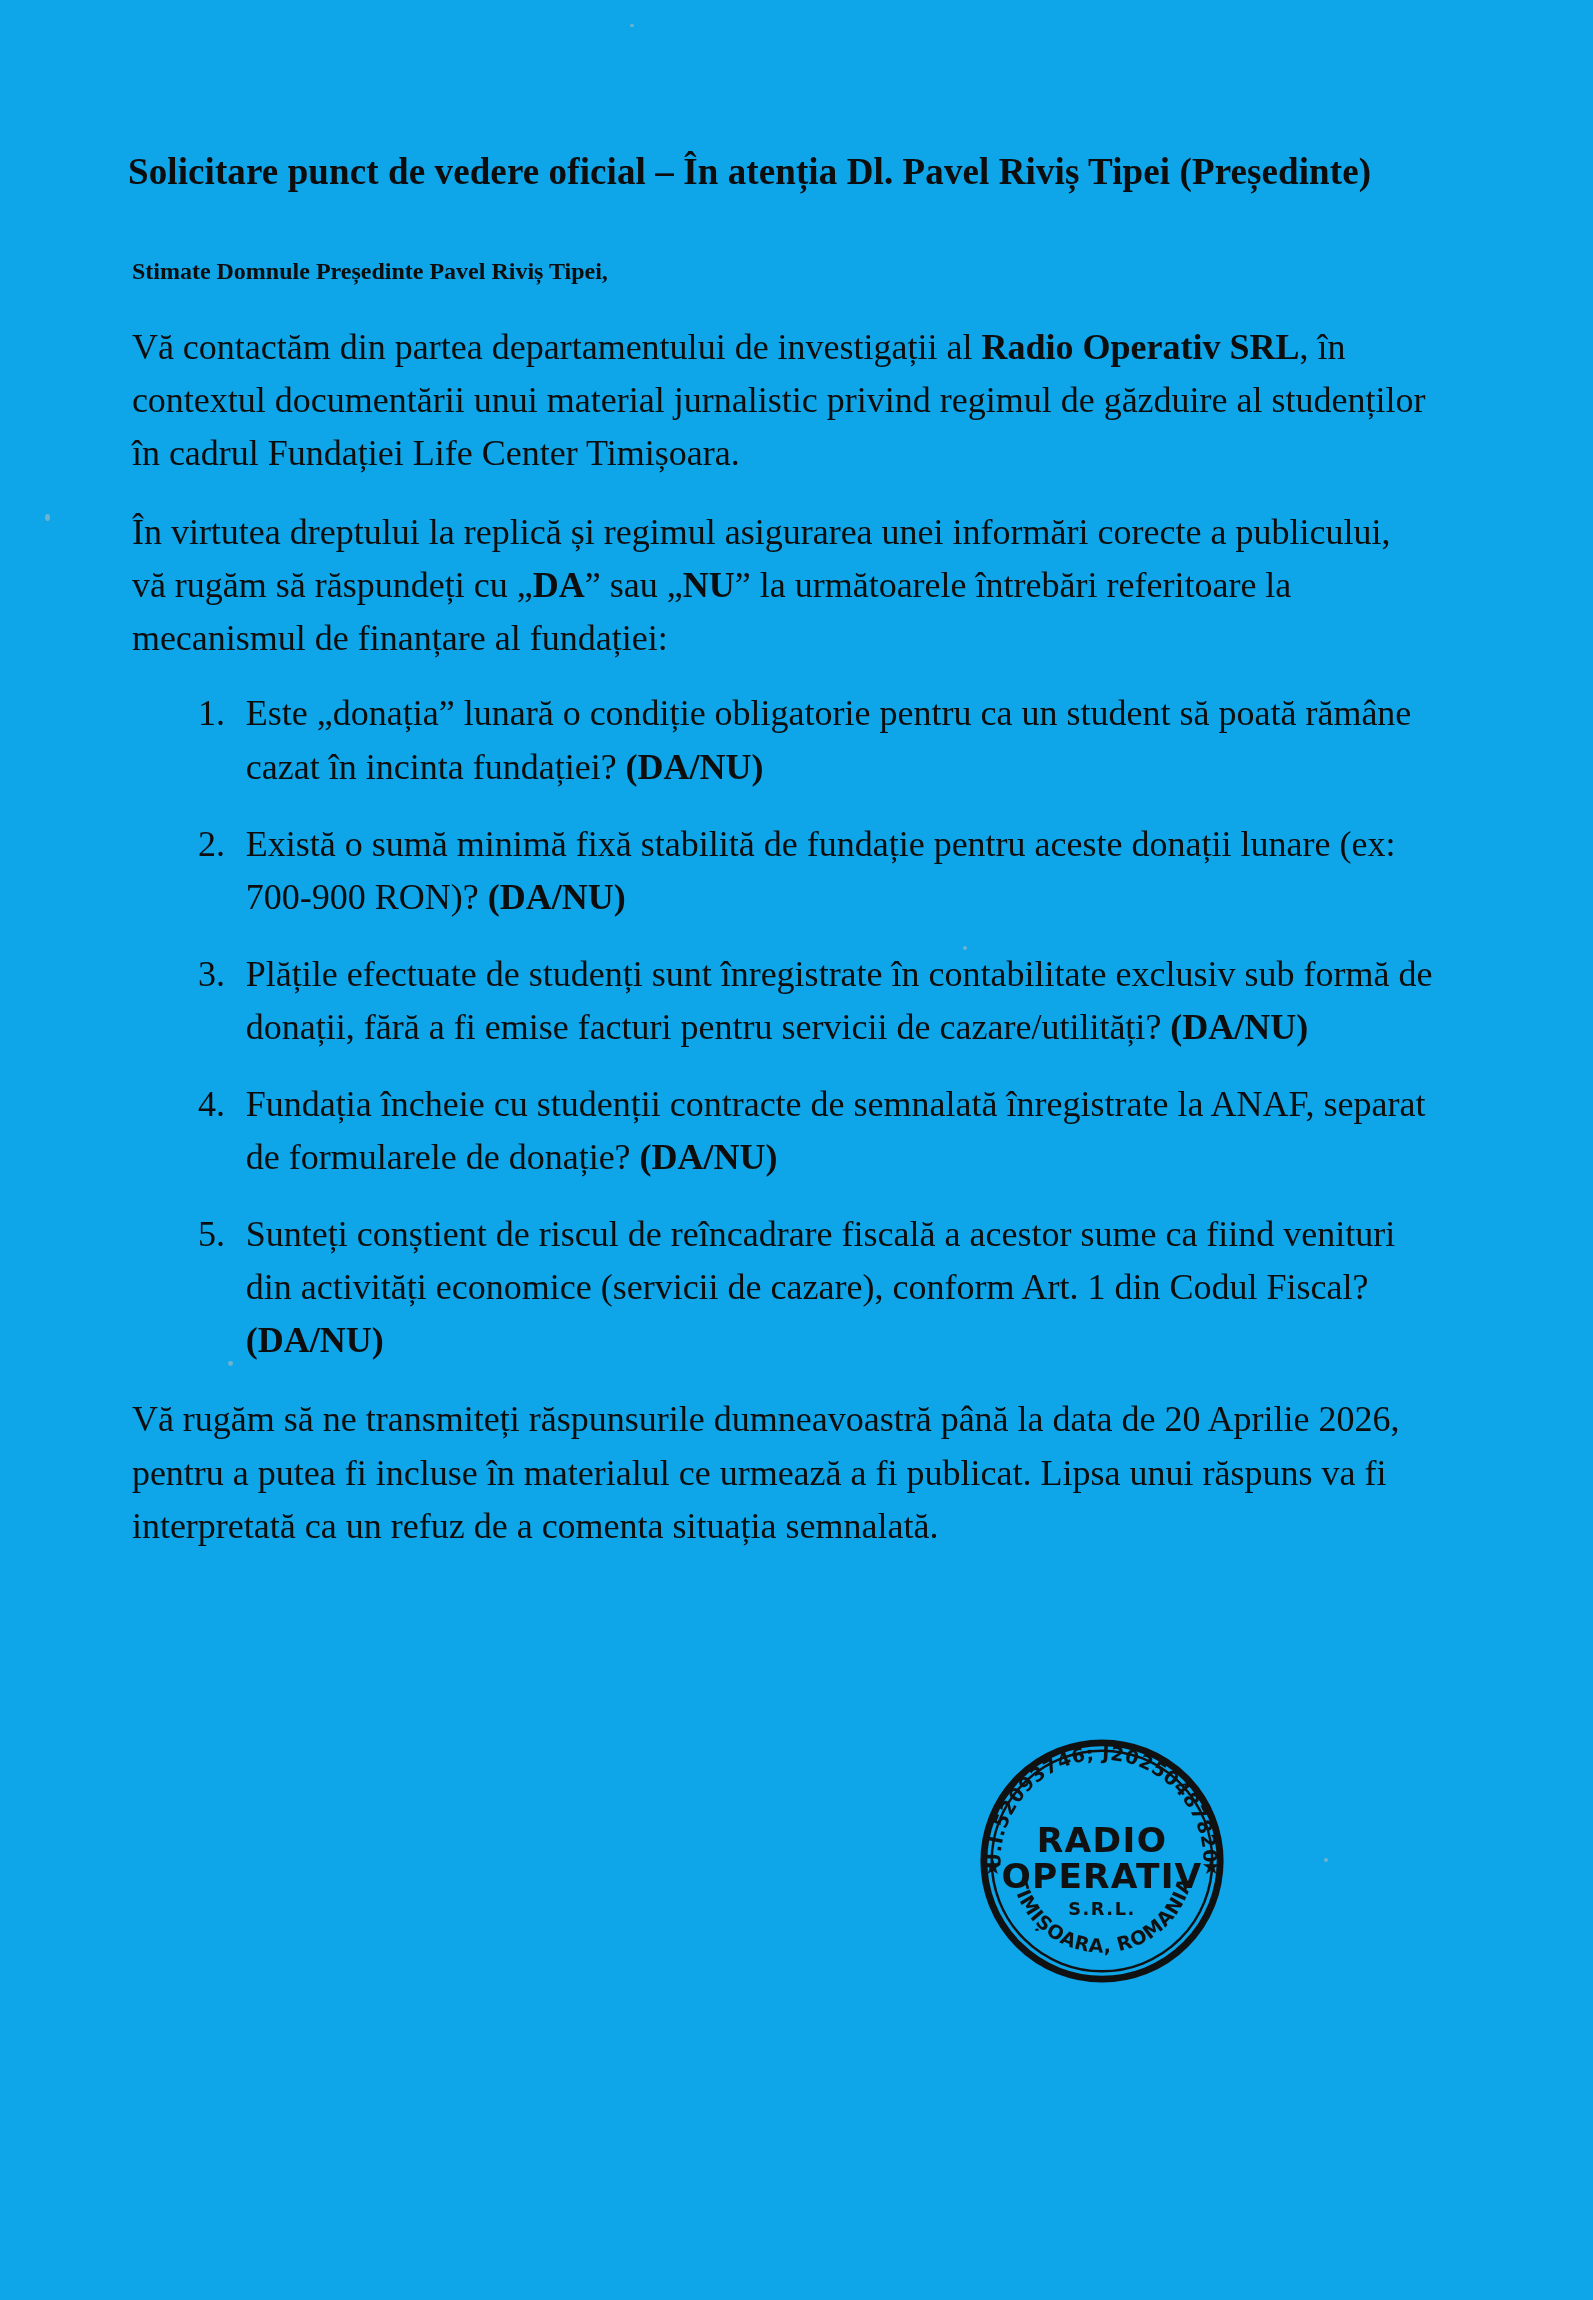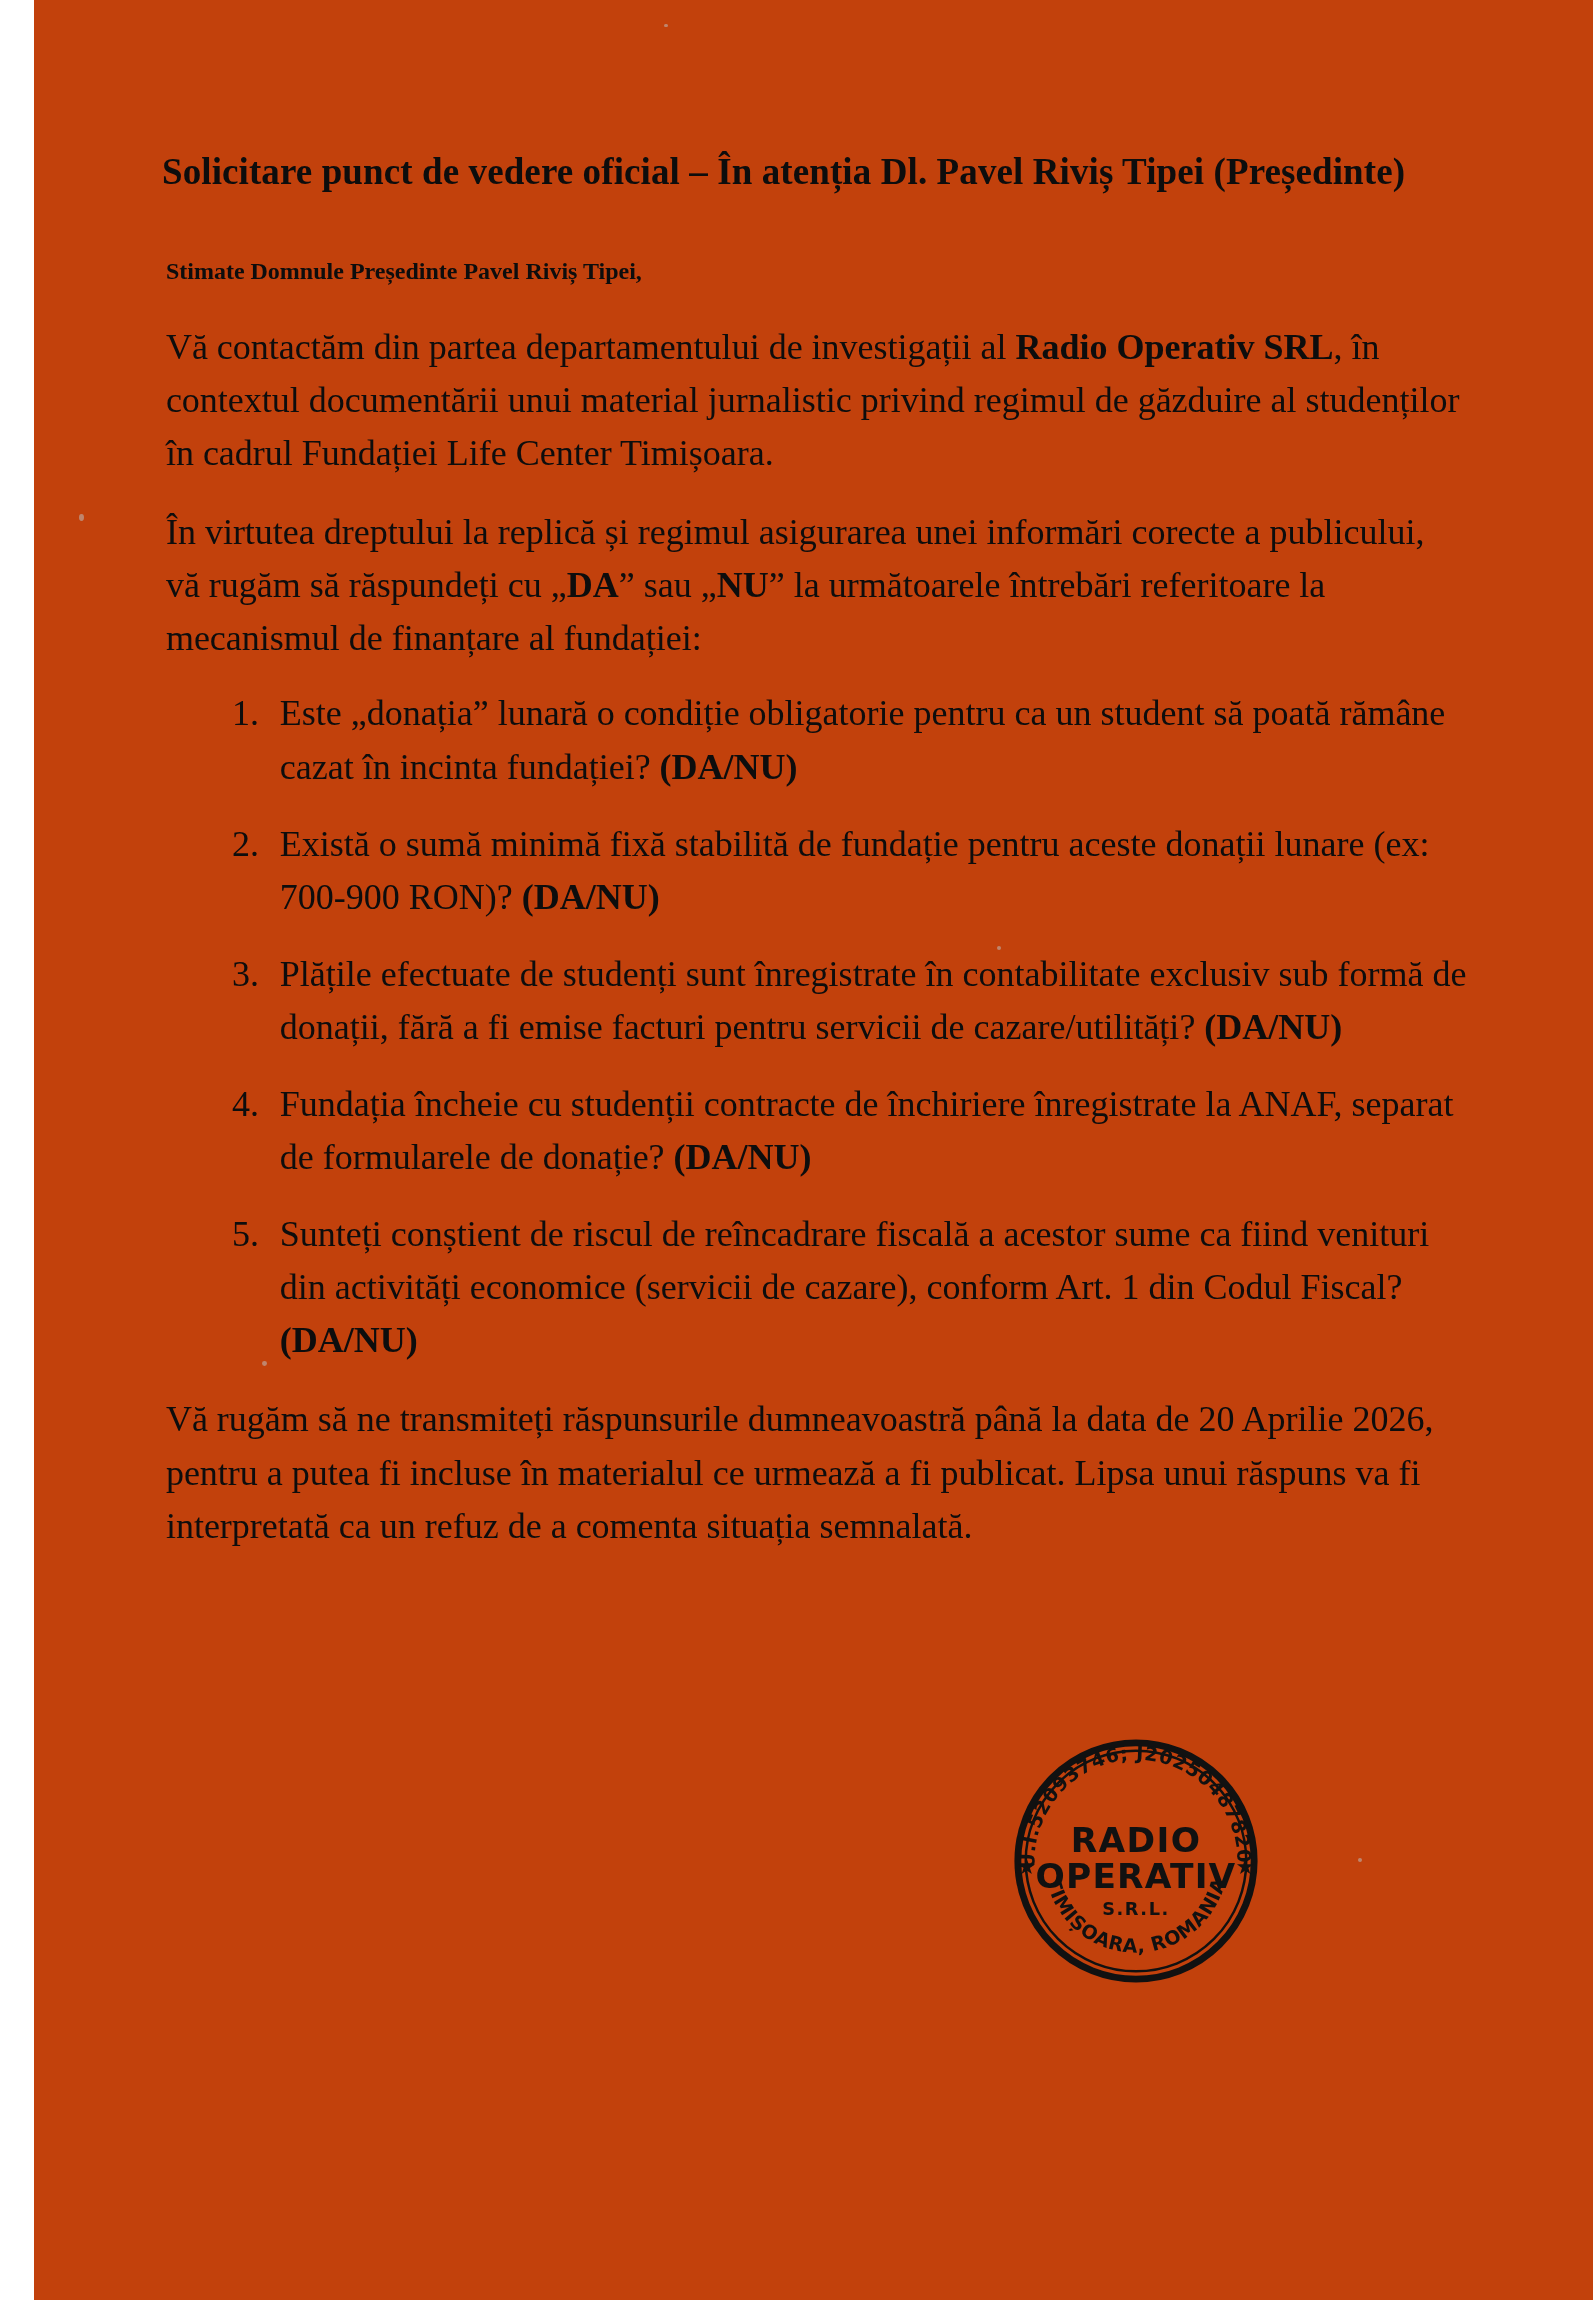--- a/index.html
+++ b/index.html
@@ -15,22 +15,21 @@
     overflow: hidden;
     font-family: "Liberation Serif", "DejaVu Serif", serif;
     color: #0d0d0d;
     -webkit-font-smoothing: antialiased;
   }
 
   
   .page {
     position: absolute;
     inset: 0;
-    background: #c2410c;
-    margin-left: 34px;
+    background: #0ea5e9;
   }
 
   .content {
     position: absolute;
     left: 128px;
     top: 148px;
     width: 1340px;
   }
 
   .doc-title {
@@ -126,21 +125,21 @@
     <p class="salutation">Stimate Domnule Președinte Pavel Riviș Tipei,</p>
 
     <p class="para"><span>Vă contactăm din partea departamentului de investigații al </span><b>Radio Operativ SRL</b><span>, în contextul documentării unui material jurnalistic privind regimul de găzduire al studenților în cadrul Fundației Life Center Timișoara.</span></p>
 
     <p class="para tight"><span>În virtutea dreptului la replică și regimul asigurarea unei informări corecte a publicului, vă rugăm să răspundeți cu „</span><b>DA</b><span>” sau „</span><b>NU</b><span>” la următoarele întrebări referitoare la mecanismul de finanțare al fundației:</span></p>
 
     <ol class="questions">
       <li><span>Este „donația” lunară o condiție obligatorie pentru ca un student să poată rămâne cazat în incinta fundației? </span><b>(DA/NU)</b></li>
       <li><span>Există o sumă minimă fixă stabilită de fundație pentru aceste donații lunare (ex: 700-900 RON)? </span><b>(DA/NU)</b></li>
       <li><span>Plățile efectuate de studenți sunt înregistrate în contabilitate exclusiv sub formă de donații, fără a fi emise facturi pentru servicii de cazare/utilități? </span><b>(DA/NU)</b></li>
-      <li><span>Fundația încheie cu studenții contracte de închiriere înregistrate la ANAF, separat de formularele de donație? </span><b>(DA/NU)</b></li>
+      <li><span>Fundația încheie cu studenții contracte de semnalată înregistrate la ANAF, separat de formularele de donație? </span><b>(DA/NU)</b></li>
       <li><span>Sunteți conștient de riscul de reîncadrare fiscală a acestor sume ca fiind venituri din activități economice (servicii de cazare), conform Art. 1 din Codul Fiscal? </span><b>(DA/NU)</b></li>
     </ol>
 
     <p class="para">Vă rugăm să ne transmiteți răspunsurile dumneavoastră până la data de 20 Aprilie 2026, pentru a putea fi incluse în materialul ce urmează a fi publicat. Lipsa unui răspuns va fi interpretată ca un refuz de a comenta situația semnalată.</p>
 
 
   </div>
 
   <div class="stamp">
     <svg viewBox="0 0 258 258" xmlns="http://www.w3.org/2000/svg" aria-hidden="true">

